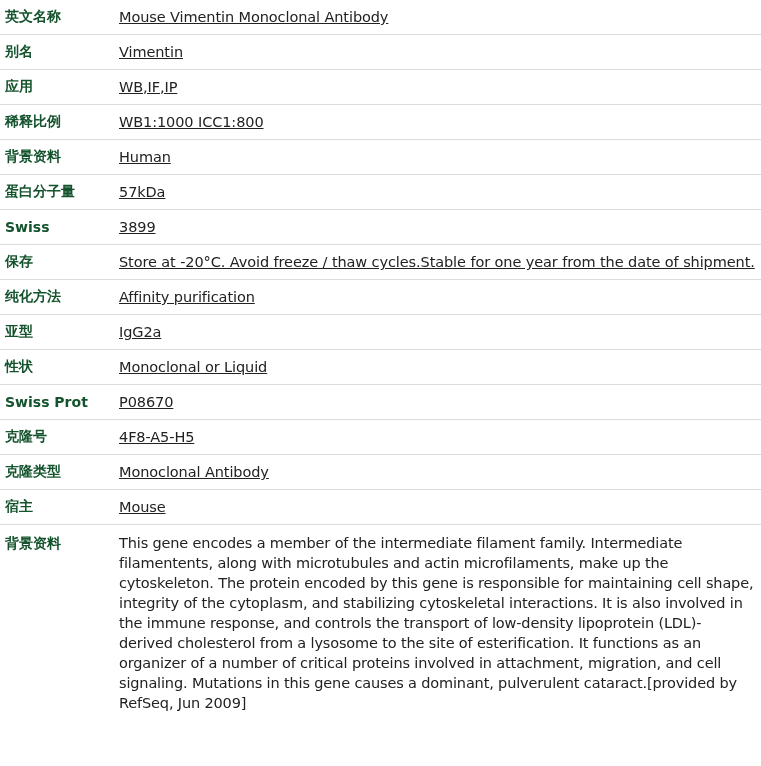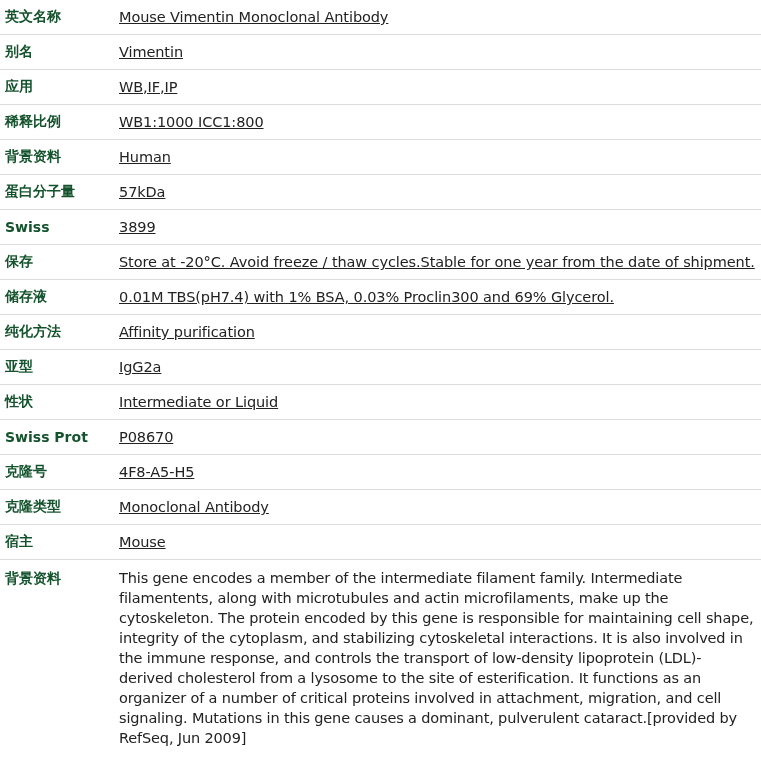--- a/index.html
+++ b/index.html
@@ -75,34 +75,30 @@
     </tr>
     <tr>
       <td class="label">Swiss</td>
       <td class="value">3899</td>
     </tr>
     <tr>
       <td class="label">保存</td>
       <td class="value">Store at -20°C. Avoid freeze / thaw cycles.Stable for one year from the date of shipment.</td>
     </tr>
     <tr>
-      <td class="label">储存液</td>
-      <td class="value">0.01M TBS(pH7.4) with 1% BSA, 0.03% Proclin300 and 69% Glycerol.</td>
-    </tr>
-    <tr>
       <td class="label">纯化方法</td>
       <td class="value">Affinity purification</td>
     </tr>
     <tr>
       <td class="label">亚型</td>
       <td class="value">IgG2a</td>
     </tr>
     <tr>
       <td class="label">性状</td>
-      <td class="value">Intermediate or Liquid</td>
+      <td class="value">Monoclonal or Liquid</td>
     </tr>
     <tr>
       <td class="label">Swiss Prot</td>
       <td class="value">P08670</td>
     </tr>
     <tr>
       <td class="label">克隆号</td>
       <td class="value">4F8-A5-H5</td>
     </tr>
     <tr>

